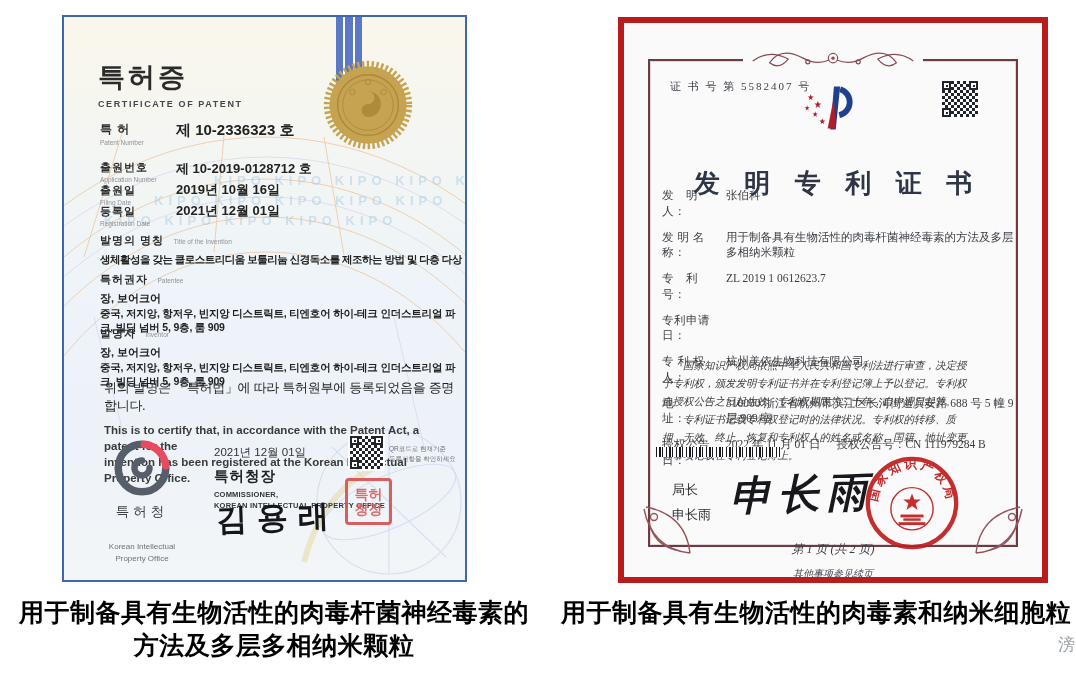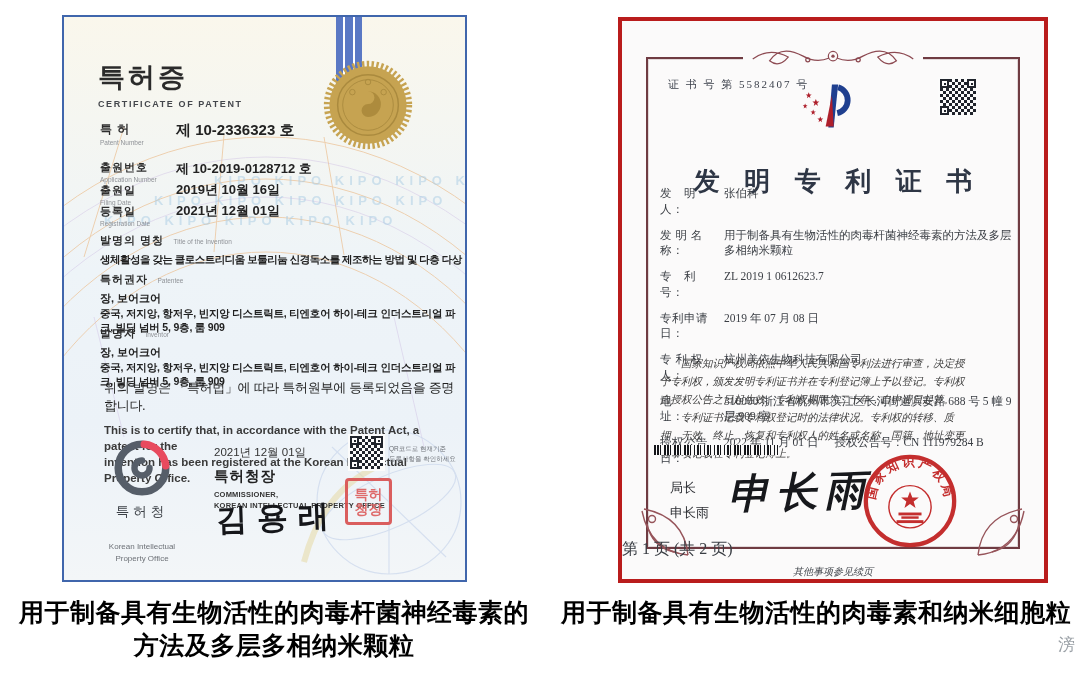--- a/index.html
+++ b/index.html
@@ -61,21 +61,21 @@
   .kr-seal { left:281px; top:461px; width:47px; height:47px; border:3px solid #d95252;
     border-radius:4px; display:flex; align-items:center; justify-content:center; opacity:0.92; }
   .kr-seal-inner { width:2em; font-size:14px; line-height:1.05; font-weight:bold; color:#dd5f5f;
     word-break:break-all; text-align:center; filter:blur(0.3px); }
   .kr-kipo { left:28px; top:422px; width:100px; text-align:center; }
   .kr-kipo .ko { font-size:13.5px; color:#3c4046; letter-spacing:4px; margin-top:2px; }
   .kr-kipo .en { font-size:8px; color:#6d7177; line-height:1.5; margin-top:20px; }
 
   
   .cn-cert { position:absolute; left:618px; top:17px; width:430px; height:566px;
-    border:4px solid #b91c1c; background:#fbfafa; overflow:hidden;
+    border:6px solid #b91c1c; background:#fbfafa; overflow:hidden;
     font-family:"Liberation Serif", serif; }
   .cn-frame { position:absolute; left:24px; right:24px; top:36px; bottom:30px;
     border:2px solid #6f3b42; box-shadow:inset 0 0 0 1px rgba(111,59,66,0.18); }
   .cn-ornament { position:absolute; left:50%; top:22px; transform:translateX(-50%);
     background:#fbfafa; padding:0 6px; }
   .cn-corner { position:absolute; }
   .cn-certno { position:absolute; left:46px; top:56px; font-size:11px; letter-spacing:2px; color:#3a3f4a; }
   .cn-logo { position:absolute; left:176px; top:62px; }
   .cn-qr { left:318px; top:58px; width:36px; height:36px; }
   .cn-title { position:absolute; left:0; right:0; top:115px; text-align:center;
@@ -89,22 +89,22 @@
   .cn-paras { position:absolute; left:38px; top:334px; width:314px; font-size:10.5px;
     font-style:italic; color:#3c3c3c; line-height:1.72; }
   .cn-paras p { text-indent:2em; }
   .cn-barcode { position:absolute; left:32px; top:424px; width:124px; height:10px;
     background:repeating-linear-gradient(90deg,#15161a 0 1.5px,#fbfafa 1.5px 3px,#15161a 3px 5px,#fbfafa 5px 6px,#15161a 6px 7px,#fbfafa 7px 10px); }
   .cn-director { position:absolute; left:48px; top:455px; font-size:13px; color:#2c2e33; line-height:1.9; }
   .cn-sign { position:absolute; left:106px; top:444px; font-size:41px; font-weight:bold;
     font-style:italic; color:#17181c; letter-spacing:7px; transform:rotate(-2deg);
     font-family:"Liberation Serif", serif; }
   .cn-seal { position:absolute; left:240px; top:432px; opacity:0.93; }
-  .cn-pageinfo { position:absolute; left:0; right:0; top:518px; text-align:left;
-    font-size:16px; color:#3a3e44; }
+  .cn-pageinfo { position:absolute; left:0; right:0; top:518px; text-align:center;
+    font-size:12px; color:#3a3e44;font-style:italic; }
   .cn-footnote { position:absolute; left:0; right:0; top:544px; text-align:center;
     font-size:10px; font-style:italic; color:#44484e; }
 
   
   .caption { position:absolute; top:596px; text-align:center; font-weight:bold;
     font-size:25px; color:#000; line-height:1.3; letter-spacing:0.5px; }
   .caption-left { left:0; width:548px; }
   .caption-right { left:556px; width:520px; }
   .edge-char { position:absolute; left:1058px; top:633px; font-size:17px; color:#9aa0a6; }
 </style>
@@ -322,21 +322,20 @@
       <div class="cn-row">
         <span class="lb">发 明 名 称：</span>
         <span class="vl">用于制备具有生物活性的肉毒杆菌神经毒素的方法及多层多相纳米颗粒</span>
       </div>
       <div class="cn-row">
         <span class="lb">专　利　号：</span>
         <span class="vl">ZL 2019 1 0612623.7</span>
       </div>
       <div class="cn-row">
         <span class="lb">专利申请日：</span>
-        <span class="vl">2019 年 07 月 08 日</span>
       </div>
       <div class="cn-row">
         <span class="lb">专 利 权 人：</span>
         <span class="vl">杭州美依生物科技有限公司</span>
       </div>
       <div class="cn-row">
         <span class="lb">地　　　址：</span>
         <span class="vl">310000 浙江省杭州市滨江区长河街道滨安路 688 号 5 幢 9 层 909 室</span>
       </div>
       <div class="cn-row grant">

